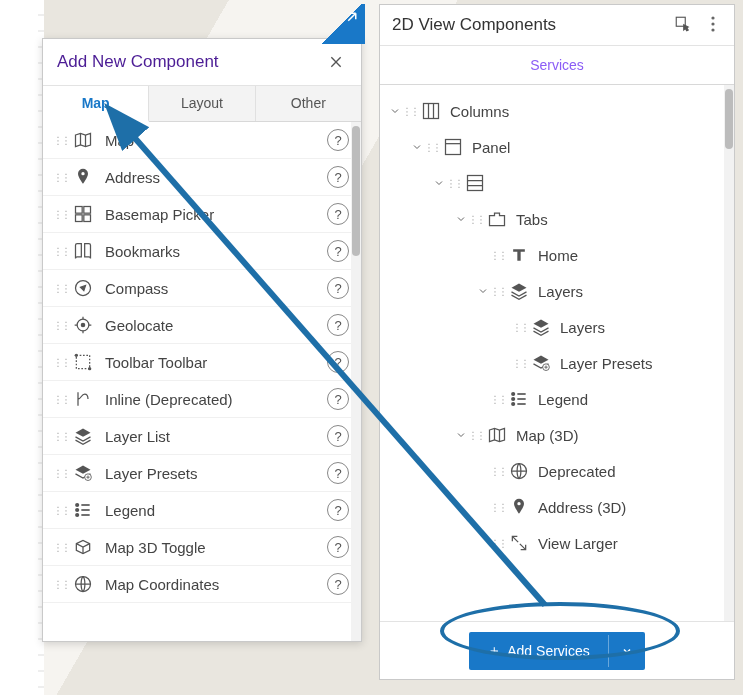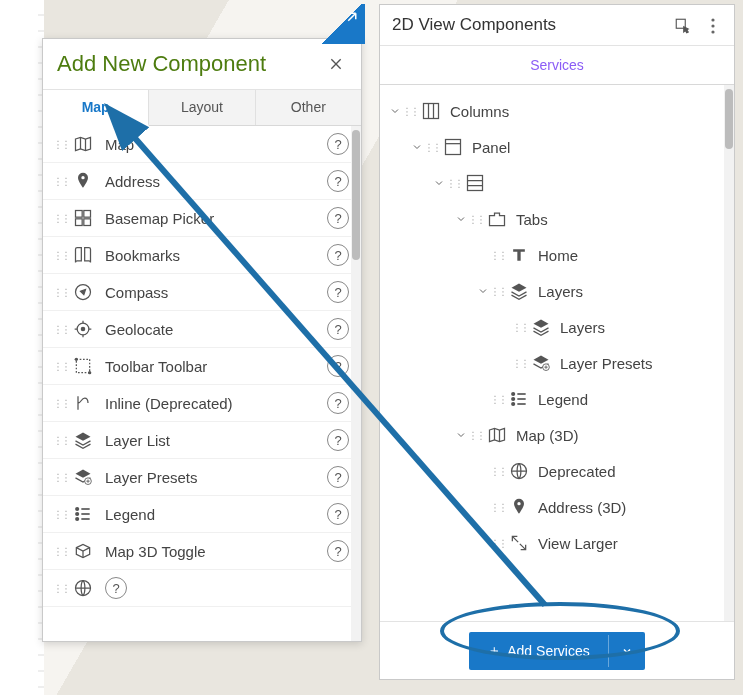--- a/index.html
+++ b/index.html
@@ -4,38 +4,38 @@
 <style>
 *{box-sizing:border-box;margin:0;padding:0;font-family:"Segoe UI",Arial,sans-serif}
 body{width:743px;height:695px;background:#fafafa;overflow:hidden;position:relative}
 .map-bg{position:absolute;inset:0;background:
  radial-gradient(circle at 5% 60%,#d7e4b8 0 30px,transparent 31px),
  radial-gradient(circle at 8% 80%,#d7e4b8 0 40px,transparent 41px),
  linear-gradient(120deg,#e7e1d6 0 20%,#f3efe8 20% 40%,#e7e1d6 40%);
  filter:saturate(.6) brightness(1.02)}
 .left-panel{position:absolute;left:42px;top:38px;width:320px;height:604px;background:#fff;border:1px solid #c9c9c9;box-shadow:0 2px 8px rgba(0,0,0,.15);display:flex;flex-direction:column;z-index:3}
 .lp-header{display:flex;align-items:center;justify-content:space-between;padding:12px 14px;border-bottom:1px solid #e3e3e3}
-.lp-title{font-size:22px;color:#4d7c0f}
+.lp-title{font-size:17px;color:#4c1d95}
 .lp-close{width:22px;height:22px;display:flex;align-items:center;justify-content:center;cursor:pointer;color:#555}
 .lp-tabs{display:flex;border-bottom:1px solid #d8d8d8;background:#f7f7f7}
 .lp-tab{flex:1;text-align:center;padding:9px 0;font-size:14px;color:#555;cursor:pointer;background:#f3f3f3;border-right:1px solid #e0e0e0}
 .lp-tab.active{background:#fff;color:#1978c8;font-weight:600;border-bottom:2px solid #fff;margin-bottom:-1px}
 .lp-tab:last-child{border-right:none}
 .lp-list{flex:1;overflow:hidden;position:relative}
 .lp-scroll{height:100%;overflow-y:auto;padding-right:2px}
 .lp-item{display:flex;align-items:center;padding:6px 10px;border-bottom:1px solid #f0f0f0;color:#444}
 .drag{width:10px;font-size:10px;color:#aaa;letter-spacing:-2px;margin-right:8px;user-select:none}
 .item-ico{width:24px;height:24px;margin-right:10px;display:flex;align-items:center;justify-content:center;color:#666}
 .item-label{flex:1;font-size:15px}
 .help{width:22px;height:22px;border:1.5px solid #888;border-radius:50%;display:flex;align-items:center;justify-content:center;font-size:13px;color:#555;cursor:pointer}
 .lp-scrollbar{position:absolute;right:0;top:0;width:10px;height:100%;background:#f2f2f2}
 .lp-thumb{position:absolute;right:1px;top:4px;width:8px;height:130px;background:#bcbcbc;border-radius:4px}
 
 .right-panel{position:absolute;right:8px;top:4px;width:356px;height:676px;background:#fff;border:1px solid #c9c9c9;display:flex;flex-direction:column;z-index:2}
-.rp-header{display:flex;align-items:flex-end;justify-content:space-between;padding:10px 12px;border-bottom:1px solid #e3e3e3}
+.rp-header{display:flex;align-items:flex-start;justify-content:space-between;padding:10px 12px;border-bottom:1px solid #e3e3e3}
 .rp-title{font-size:17px;color:#333}
 .rp-tools{display:flex;gap:12px;align-items:center}
 .rp-tool{width:18px;height:18px;color:#555;cursor:pointer;display:flex;align-items:center;justify-content:center}
 .rp-tabs{display:flex;border-bottom:1px solid #d8d8d8}
 .rp-tab{flex:1;text-align:center;padding:11px 0;font-size:14px;color:#8b5cf6;cursor:pointer}
 .rp-tab.active{color:#1978c8;font-weight:600;border-bottom:3px solid #1978c8}
 .rp-body{flex:1;overflow:hidden;position:relative;padding:8px 4px 8px 8px}
 .tree{font-size:15px;color:#444}
 .tn{display:flex;align-items:center;height:36px}
 .chev{width:14px;display:flex;justify-content:center;color:#666;cursor:pointer}
@@ -230,20 +230,21 @@
           <span class="help">?</span>
         </div>
         <div class="lp-item">
           <span class="drag">⋮⋮</span>
           <span class="item-ico">
             <svg width="20" height="20" viewBox="0 0 24 24" fill="none" stroke="#555" stroke-width="1.5">
               <circle cx="12" cy="12" r="9"></circle>
               <path d="M3 12h18M12 3c3 3 3 15 0 18M12 3c-3 3-3 15 0 18"></path>
             </svg>
           </span>
+          <span class="item-label">Map Coordinates</span>
           <span class="help">?</span>
         </div>
       </div>
     <div class="lp-scrollbar">
         <div class="lp-thumb"></div>
       </div>
   </div>
 </div>
 
 <div class="right-panel">

